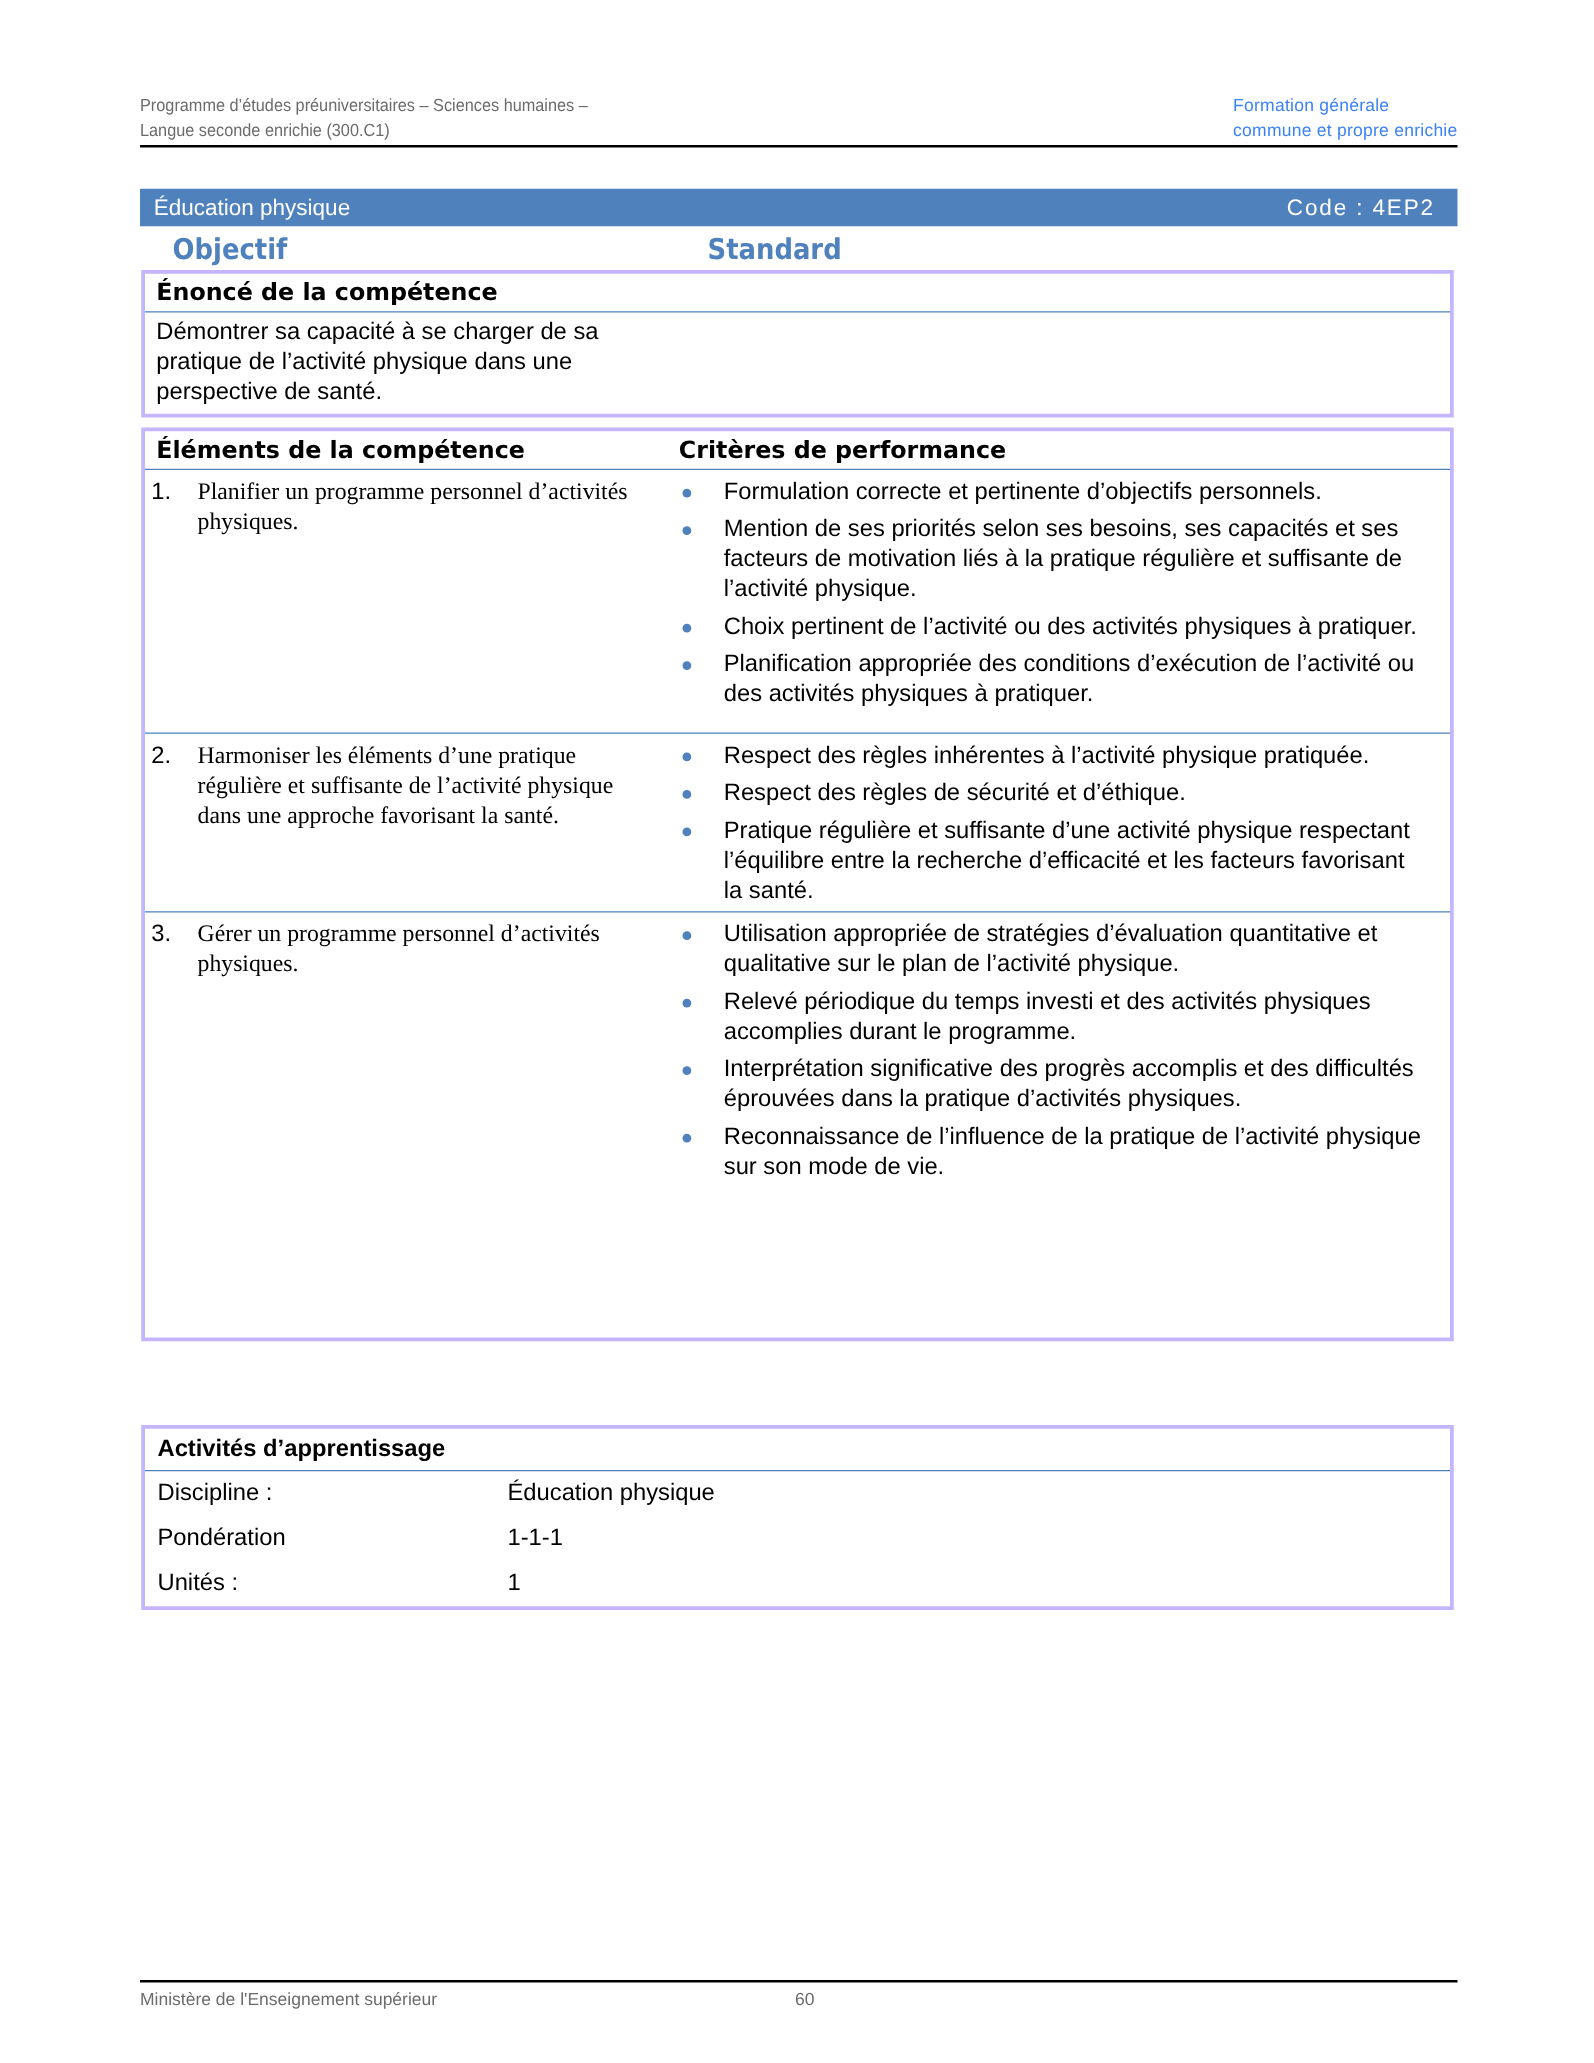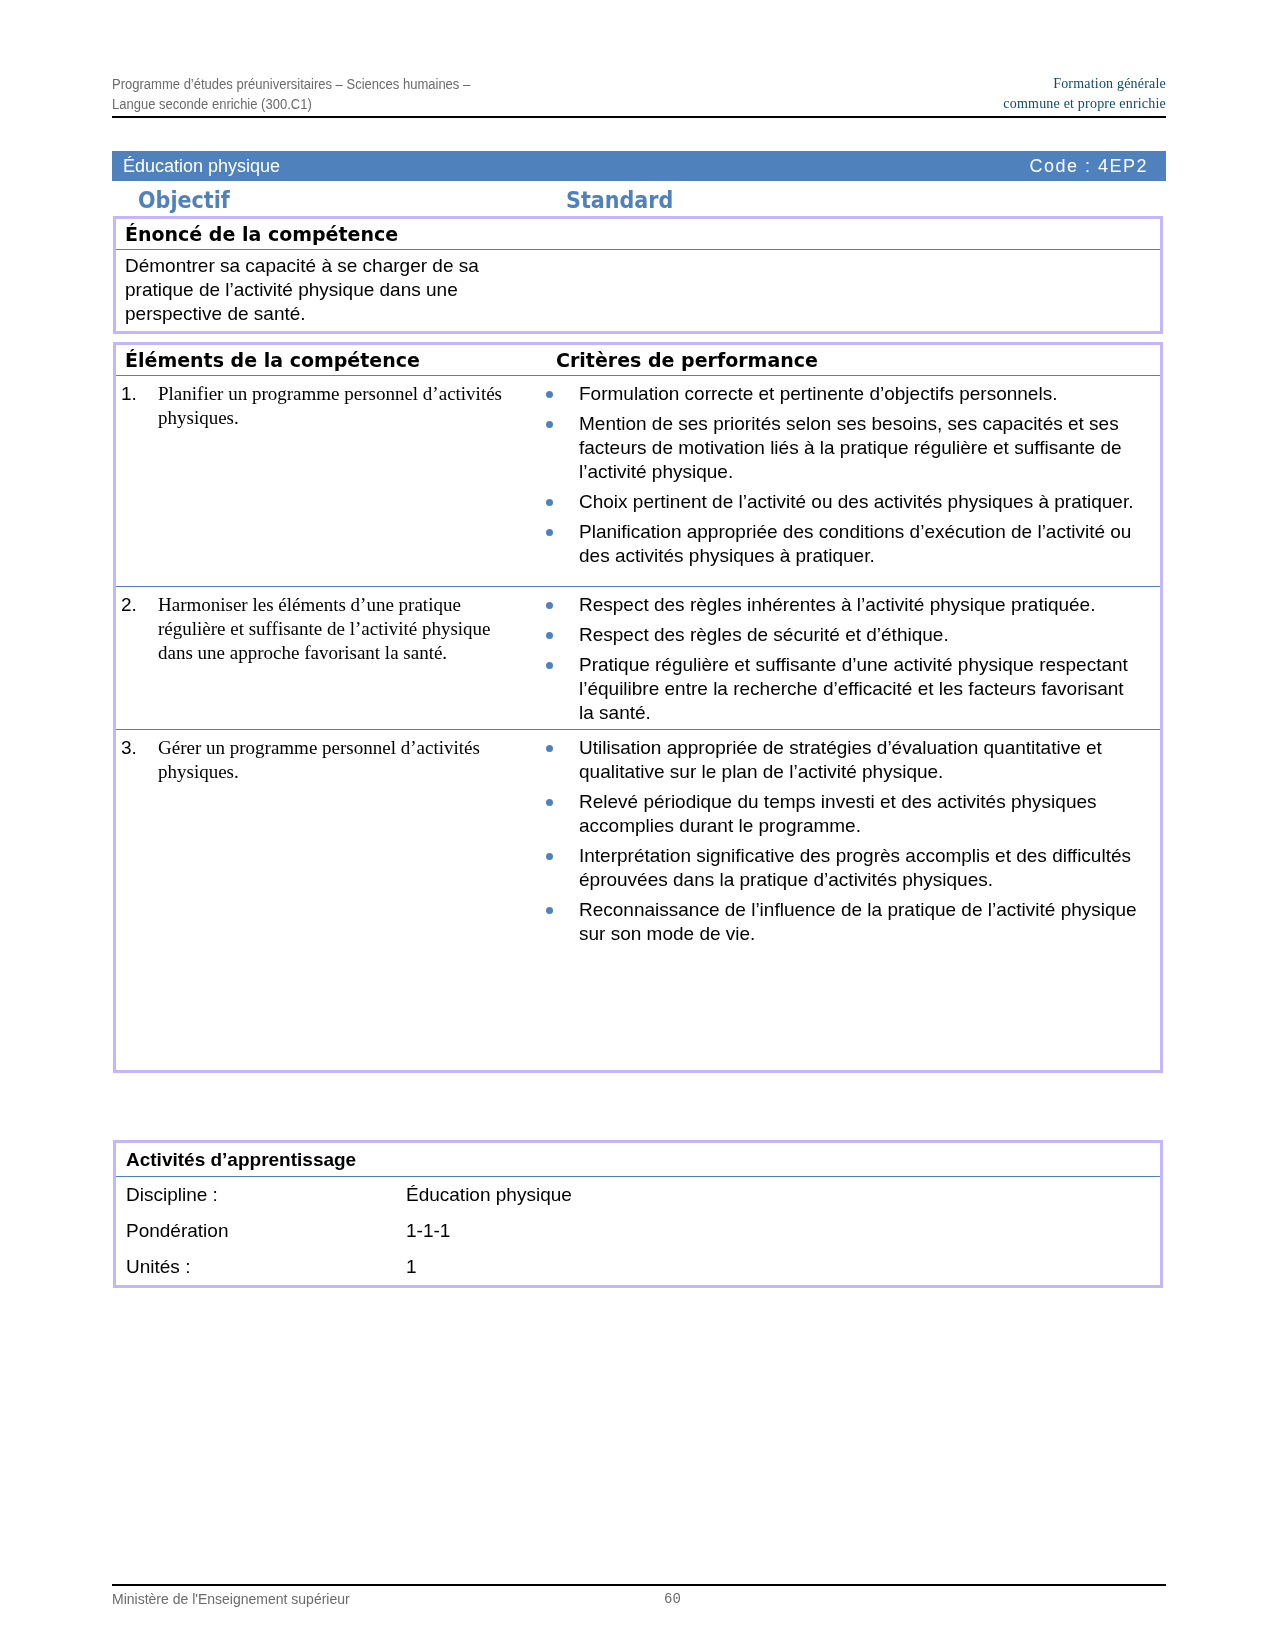--- a/index.html
+++ b/index.html
@@ -4,22 +4,22 @@
 <style>
   html, body { margin: 0; padding: 0; background: #ffffff; }
   body { width: 1275px; height: 1650px; position: relative; overflow: hidden;
          font-family: "DejaVu Sans", sans-serif; color: #000; }
 
   
   .run-header { position: absolute; left: 112px; top: 74px; width: 1054px; height: 42px;
                 border-bottom: 2px solid #000; }
   .run-header .left { position: absolute; left: 0; top: 0; font-size: 14px; line-height: 20px; color: #6b6b6b;
                       font-family: "Liberation Sans", sans-serif; transform: scaleX(0.93); transform-origin: left top; }
-  .run-header .right { position: absolute; right: 0; top: 0; font-size: 14px; line-height: 20px; color: #0c4a6e; text-align: right;
-                       font-family: Liberation Serif, serif; letter-spacing: 0.2px; }
+  .run-header .right { position: absolute; right: 0; top: 0; font-size: 14px; line-height: 20px; color: #3b82f6; 
+                       font-family: Liberation Sans, sans-serif; letter-spacing: 0.2px; }
 
   
   .title-bar { position: absolute; left: 112px; top: 151px; width: 1054px; height: 30px; background: #4f81bd;
                color: #fff; font-size: 18px; line-height: 30px; font-family: "Liberation Sans", sans-serif; }
   .title-bar .t { position: absolute; left: 11px; top: 0; }
   .title-bar .c { position: absolute; right: 18px; top: 0; letter-spacing: 1.5px; }
 
   .obj-row { position: absolute; left: 127px; top: 184px; width: 1054px; height: 32px; }
   .obj-row span { position: absolute; top: 0; font-size: 23px; font-weight: bold; color: #4f81bd; line-height: 32px;
                   font-family: "DejaVu Sans", sans-serif; transform: scaleX(0.9); transform-origin: left top; }
@@ -30,40 +30,40 @@
   .box .hdr { font-weight: bold; font-size: 19px; line-height: 30px; padding-left: 9px;
               border-bottom: 1px solid #4f81bd; height: 31px; box-sizing: border-box; }
   .sans-cond { font-family: "DejaVu Sans", sans-serif; }
 
   .enonce { top: 216px; height: 118px; }
   .enonce .body { padding: 4px 0 0 9px; width: 420px; font-size: 19px; line-height: 24px;
                   font-family: "Liberation Sans", sans-serif; }
 
   .elements { top: 342px; height: 731px; }
   .elements .hdr { position: relative; }
-  .elements .hdr .h2 { position: absolute; left: 440px; top: 0; }
+  .elements .hdr .h2 { position: absolute; left: 427px; top: 0; }
   .erow { position: relative; border-bottom: 1px solid #4f81bd; box-sizing: border-box; }
   .erow:last-child { border-bottom: none; }
   .erow .num { position: absolute; left: 5px; top: 6px; font-size: 19px; line-height: 24px; font-family: "Liberation Sans", sans-serif; }
   .erow .etext { position: absolute; left: 42px; top: 6px; width: 370px; font-size: 19px; line-height: 24px;
                  font-family: Liberation Serif, serif; }
   .erow ul { list-style: none; margin: 0; padding: 0; position: absolute; left: 427px; top: 6px; width: 600px; }
   .erow li { position: relative; padding-left: 36px; font-size: 19px; line-height: 24px; margin-bottom: 6px;
              font-family: "Liberation Sans", sans-serif; }
   .erow li .bullet { position: absolute; left: 3px; top: 9px; width: 7px; height: 7px; border-radius: 50%; background: #4f81bd; }
 
   .activites { top: 1140px; height: 148px; }
   .activites .hdr { font-family: "Liberation Sans", sans-serif; height: 34px; line-height: 34px; padding-left: 10px; }
   .act-row { position: relative; height: 36px; font-size: 19px; line-height: 36px; font-family: "Liberation Sans", sans-serif; }
   .act-row .k { position: absolute; left: 10px; }
   .act-row .v { position: absolute; left: 290px; }
 
   .footer-line { position: absolute; left: 112px; top: 1584px; width: 1054px; height: 0; border-top: 2px solid #000; }
   .footer-left { position: absolute; left: 112px; top: 1591px; font-size: 14px; color: #6b6b6b; font-family: "Liberation Sans", sans-serif; }
-  .footer-page { position: absolute; left: 664px; top: 1591px; font-size: 14px; color: #6b6b6b; font-family: Liberation Mono, monospace; }
+  .footer-page { position: absolute; left: 636px; top: 1591px; font-size: 14px; color: #6b6b6b; font-family: Liberation Sans, sans-serif; }
 </style>
 </head>
 <body>
 
 <div class="run-header">
   <div class="left">
     <div>Programme d’études préuniversitaires – Sciences humaines –</div>
     <div>Langue seconde enrichie (300.C1)</div>
   </div>
   <div class="right">

